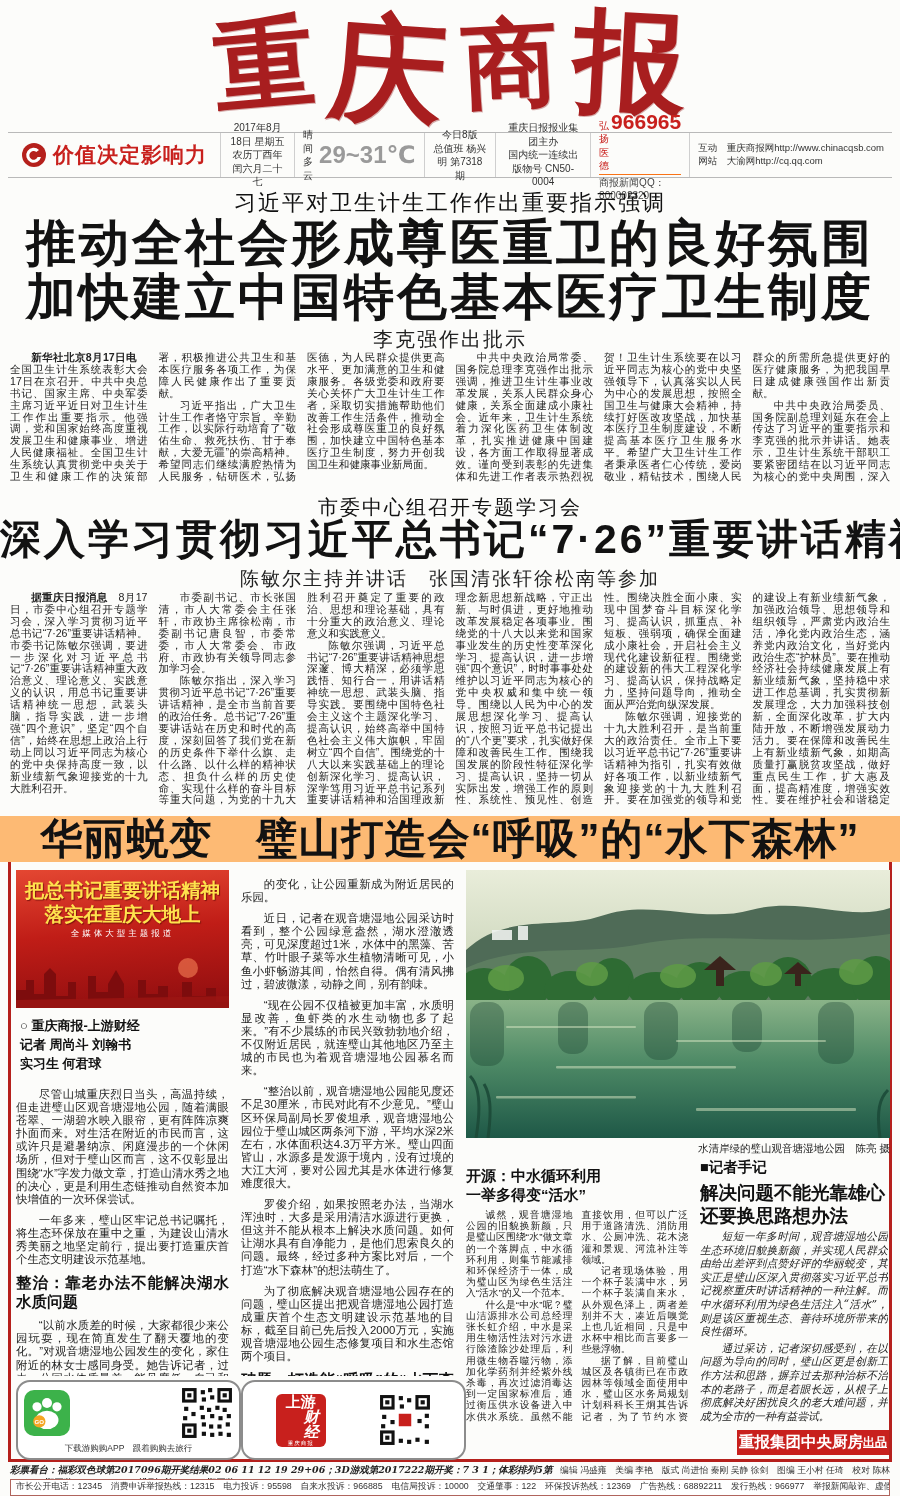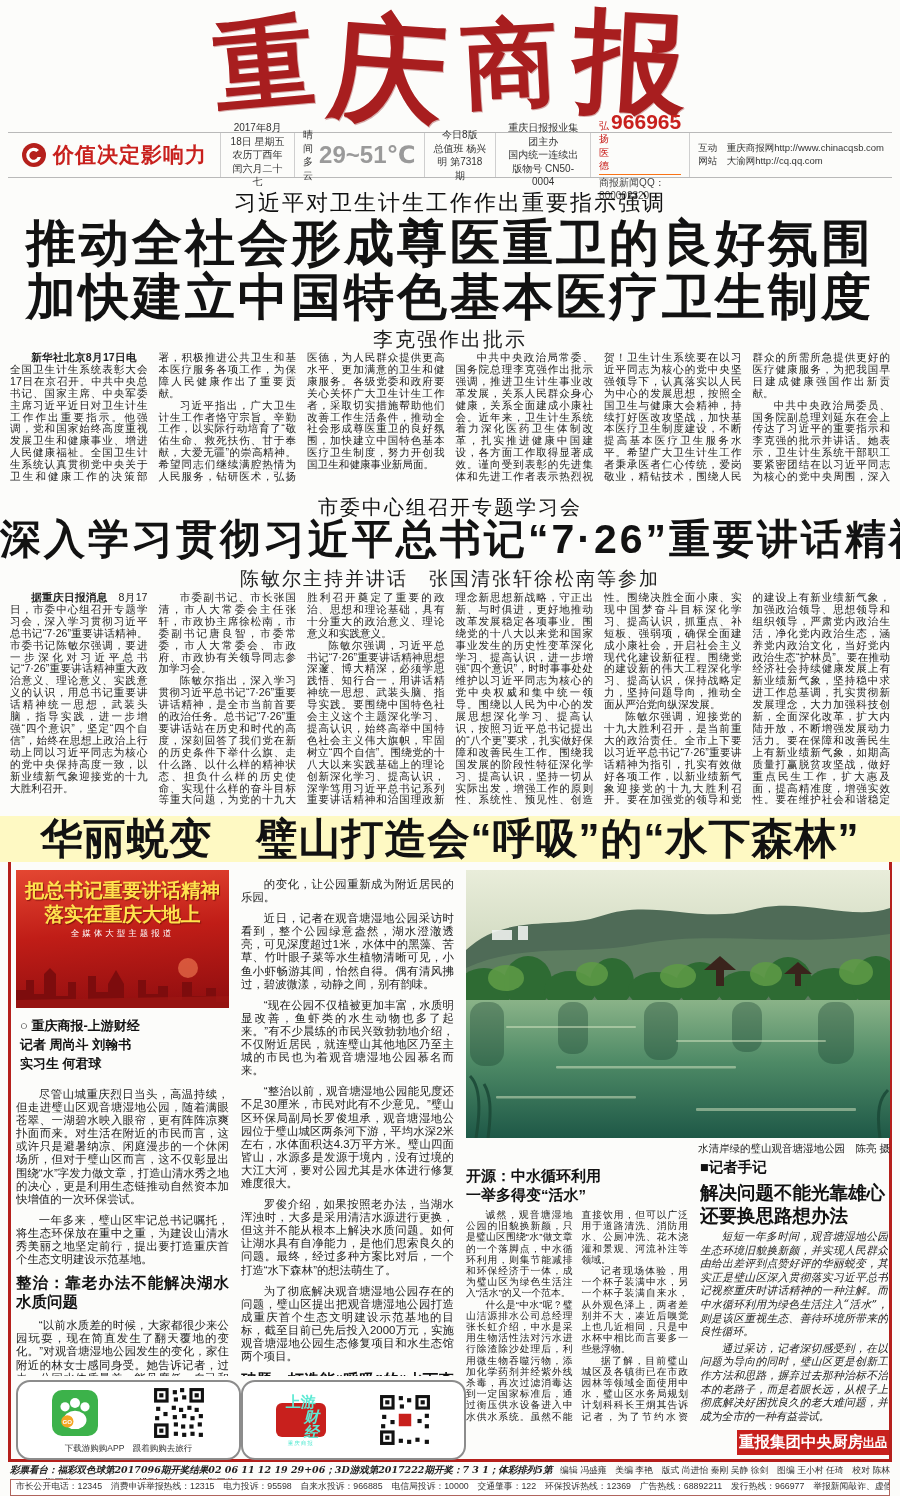--- a/index.html
+++ b/index.html
@@ -39,21 +39,21 @@
   .np-p{margin:0;text-indent:2em;text-align:justify;font-size:10.6px;line-height:11.9px;color:#222;}
   .np-p b{font-weight:bold;}
 
   #a1-h1,#a1-h2{font-size:50px;line-height:54px;}
   #a2-h{font-size:41px;line-height:46px;}
   #a1-body{top:352px;height:138px;}
   #a2-body{top:592px;height:220px;}
 
   
   #feat-headline{top:816px;left:0;width:900px;text-align:center;font-size:42px;line-height:46px;
-                 font-weight:900;color:#121212;letter-spacing:1px;z-index:3;background:#fef9c3;}
+                 font-weight:900;color:#121212;letter-spacing:1px;z-index:3;background:#fdba74;}
   #feat-frame{top:858px;left:8px;width:878px;height:598px;border:3px solid #b5201c;z-index:1;}
   .featblock{z-index:2;}
   .feat-p{margin:8px 0 1px;text-indent:2em;text-align:justify;font-size:11.4px;line-height:13.1px;color:#222;}
   .feat-subhead{font-weight:900;font-size:15.5px;line-height:19px;color:#111;margin:7px 0 5px;text-indent:0;}
 
   #promo-box{top:870px;left:16px;width:213px;height:138px;background:linear-gradient(175deg,#e44732 0%,#c01d17 45%,#8d0d0f 100%);
              display:flex;flex-direction:column;align-items:center;overflow:hidden;}
   .promo-l{color:#ffe24d;font-weight:900;font-size:19.5px;line-height:24px;letter-spacing:0;white-space:nowrap;text-shadow:1px 1px 1px rgba(80,0,0,.6);}
   .promo-sub{color:#fff;font-size:8.5px;letter-spacing:3px;margin-top:2px;}
   #promo-sky{margin-top:auto;width:213px;height:52px;display:block;}
@@ -72,25 +72,25 @@
   .ky-p{margin:0;text-indent:2em;text-align:justify;font-size:9.8px;line-height:11.2px;color:#222;}
 
   #note{top:1158px;left:700px;width:188px;height:268px;overflow:hidden;}
   #note-header{font-weight:900;font-size:14.5px;color:#111;margin:0 0 4px;}
   .note-title{font-weight:900;font-size:18.5px;line-height:23px;color:#111;white-space:nowrap;}
   .note-p{margin:3px 0 0;text-indent:2em;text-align:justify;font-size:10.8px;line-height:13.6px;color:#222;
           font-family:"DejaVu Serif","Liberation Serif",serif;font-style:italic;}
 
   .qrbox{top:1380px;height:72px;width:209px;border:2px solid #8c8c8c;border-radius:14px;background:#fff;
          display:flex;align-items:center;justify-content:space-around;padding:2px 6px;flex-direction:row;flex-wrap:wrap;}
-  #qrbox1{left:16px;}
+  #qrbox1{left:16px;justify-content:space-between;}
   #qrbox2{left:241px;}
   .qr-caption{width:100%;text-align:center;font-size:8.5px;color:#333;line-height:9px;}
   .app-icon{width:46px;height:46px;border-radius:10px;background:#3cb24a;position:relative;flex:0 0 auto;}
-  .sy-logo{width:50px;height:34px;border-radius:6px;background:#c8201d;color:#5eead4;display:flex;flex-direction:column;
+  .sy-logo{width:50px;height:53px;border-radius:6px;background:#c8201d;color:#ffffff;display:flex;flex-direction:column;
            align-items:center;justify-content:center;line-height:1;flex:0 0 auto;}
   .sy-l1{font-weight:900;font-size:15px;}
   .sy-l2{font-weight:900;font-size:15px;font-style:italic;margin-left:28px;}
   .sy-sub{font-size:5.5px;margin-top:2px;letter-spacing:1px;}
   .qr{width:52px;height:52px;flex:0 0 auto;}
 
   #badge{top:1430px;left:737px;width:152px;height:25px;background:#c8201d;color:#fff;display:flex;align-items:center;
          justify-content:center;font-weight:900;font-size:15.5px;z-index:4;}
   #badge .suffix{font-size:12px;font-weight:bold;text-decoration:underline;}
 
@@ -120,21 +120,21 @@
         <path d="M18,8 a7.5,7.5 0 1,0 2,7 l-3.4,0 a4.3,4.3 0 1,1 -1.3,-5 z" fill="#fff"></path>
       </svg>
       <span id="ib-slogan">价值决定影响力</span>
     </div>
     <div class="ib-cell ib-center">
       <span>2017年8月18日 星期五</span>
       <span>农历丁酉年 闰六月二十七</span>
     </div>
     <div class="ib-cell ib-weather">
       <span>晴间多云</span>
-      <span class="ib-temp">29~51℃</span>
+      <span class="ib-temp">29~31℃</span>
     </div>
     <div class="ib-cell ib-center">
       <span>今日8版</span>
       <span>总值班 杨兴明 第7318期</span>
     </div>
     <div class="ib-cell ib-center">
       <span>重庆日报报业集团主办</span>
       <span>国内统一连续出版物号 CN50-0004</span>
     </div>
     <div class="ib-cell">

